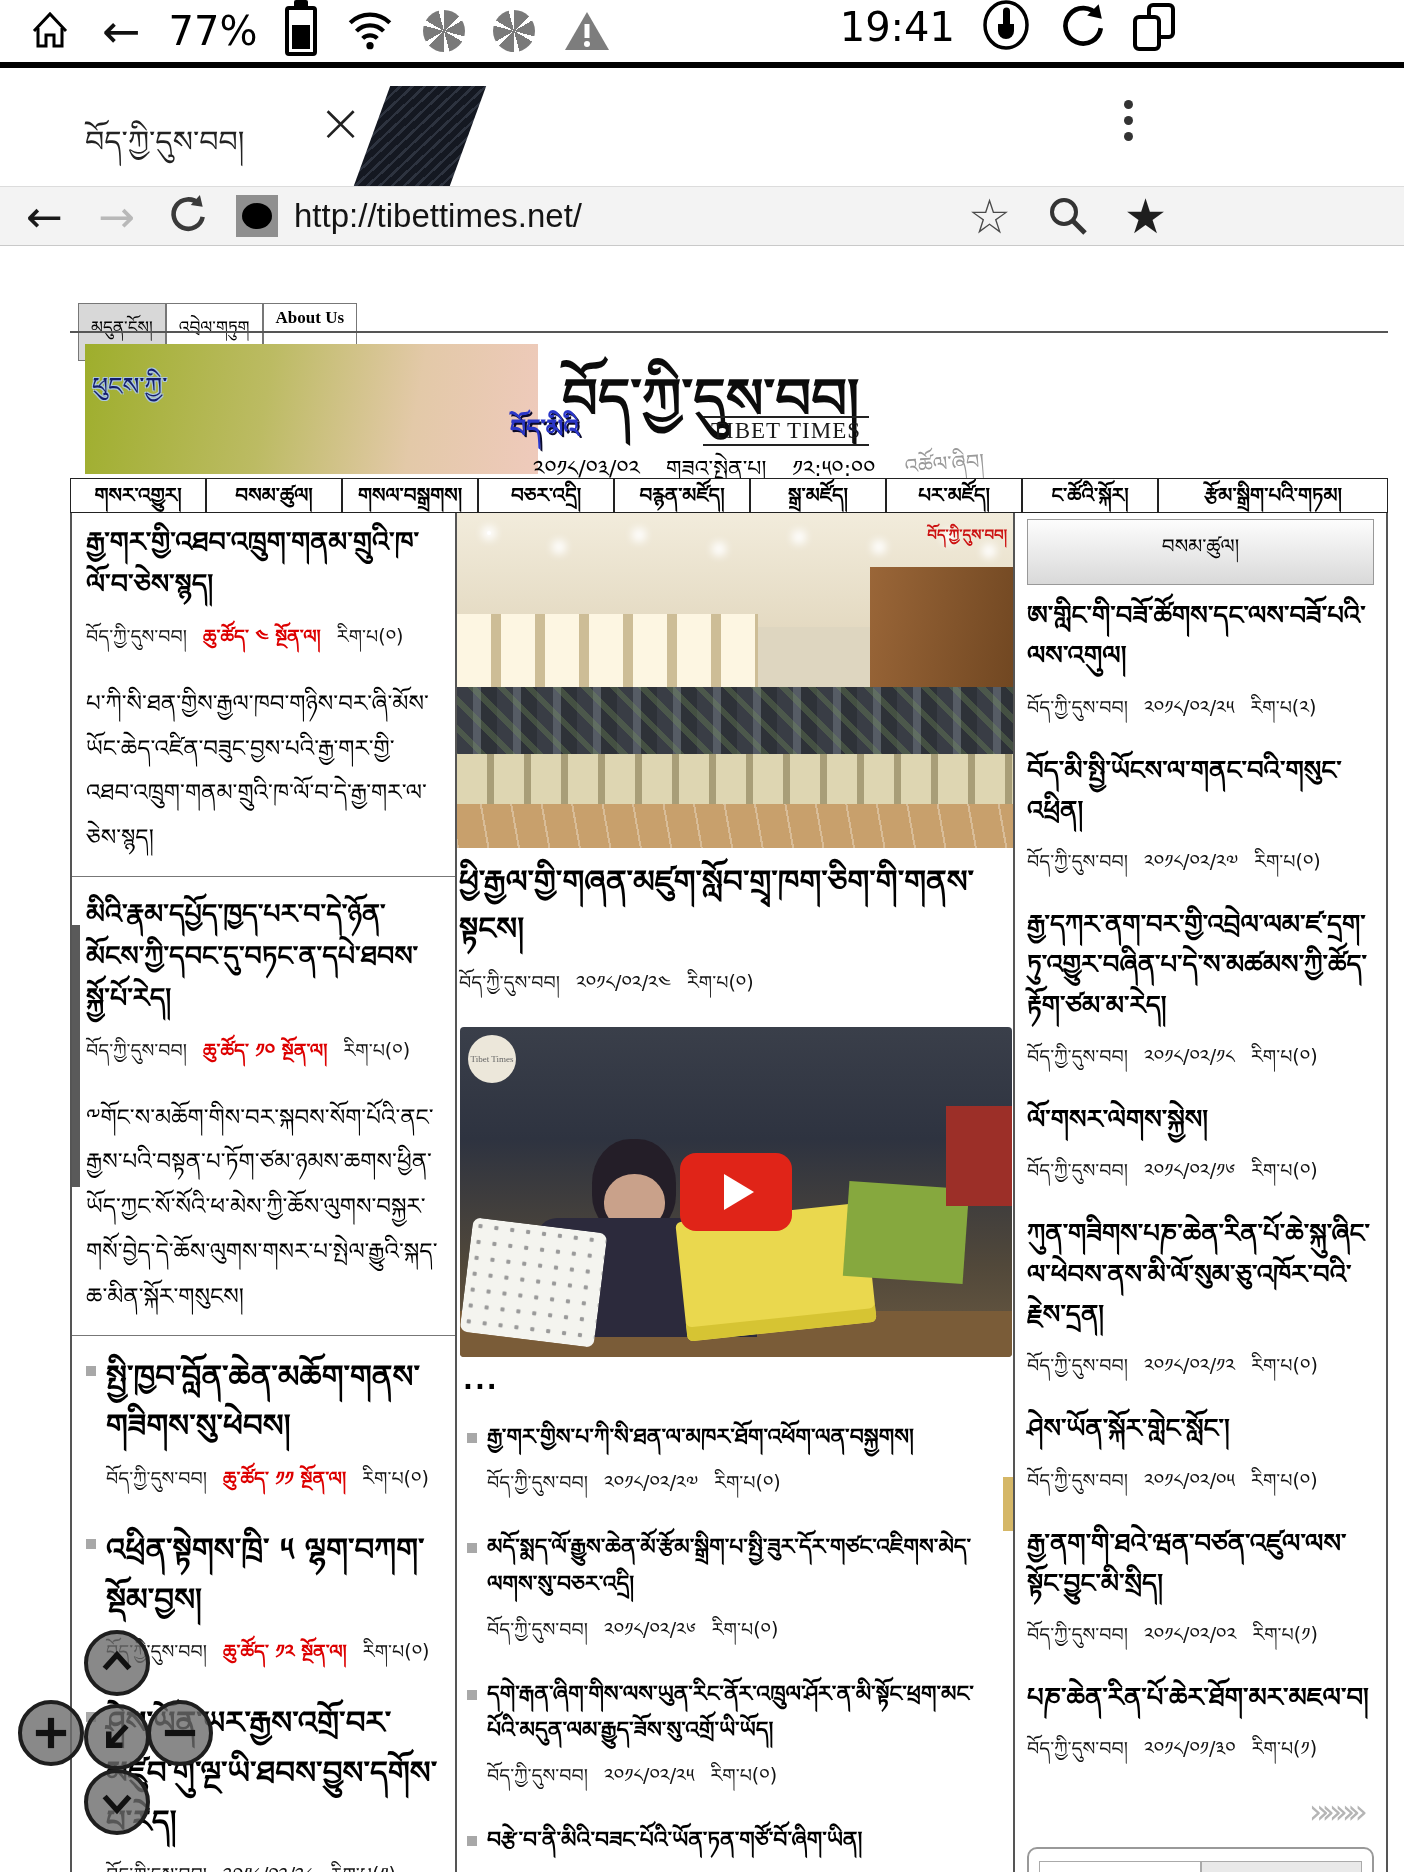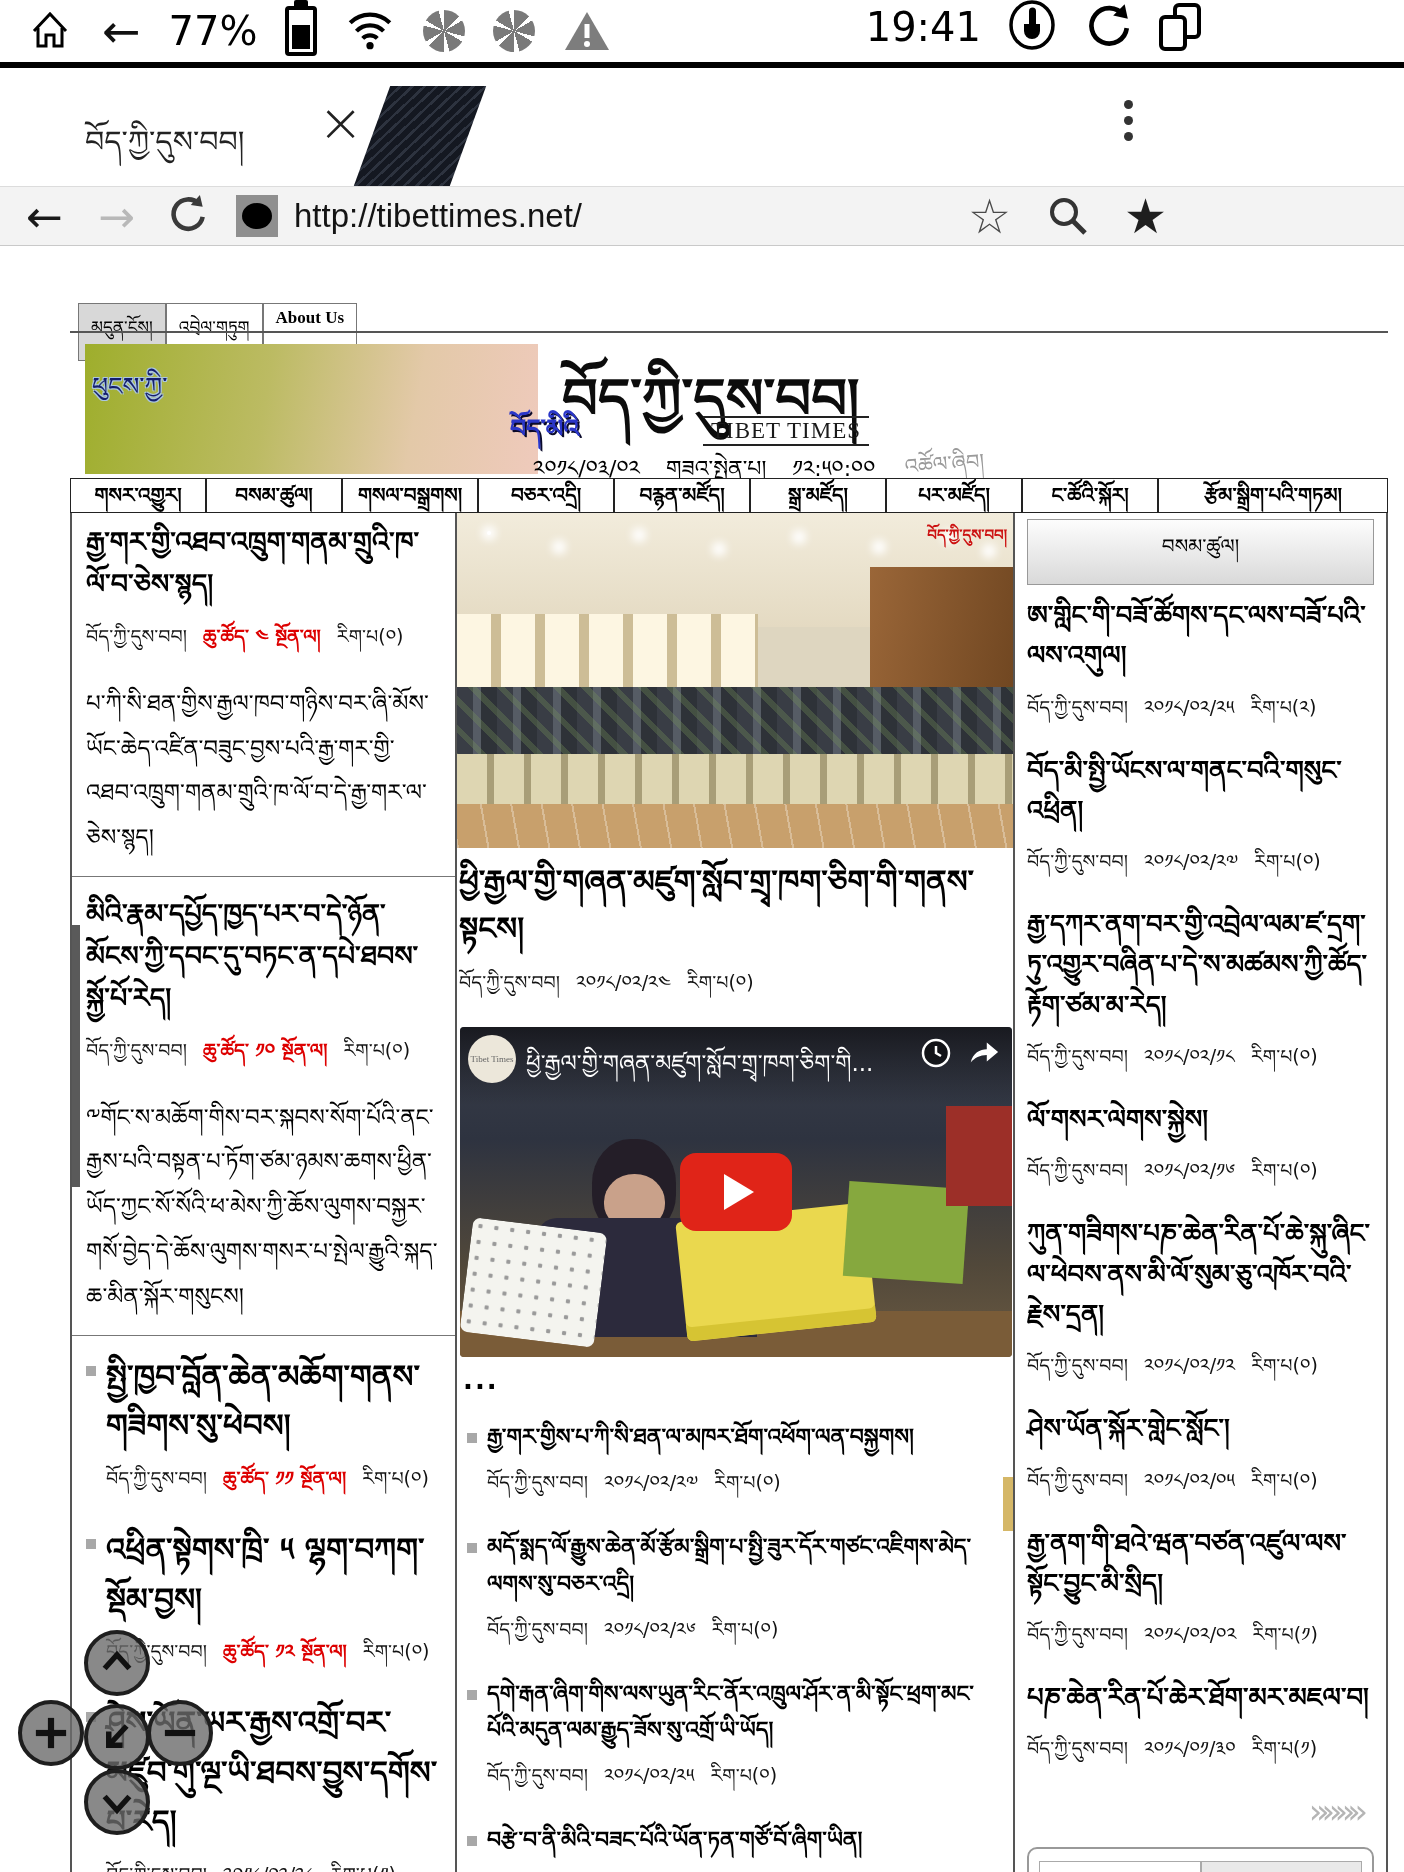--- a/index.html
+++ b/index.html
@@ -4,21 +4,21 @@
 <style>
   * { margin:0; padding:0; box-sizing:border-box; }
   html,body { background:#e9e9e9; }
   body { font-family:"DejaVu Sans",sans-serif; }
   .screen { position:relative; width:1404px; height:1872px; background:#fff; overflow:hidden; margin:0 auto; }
 
   
   .statusbar { position:absolute; top:0; left:0; width:100%; height:68px; background:#fff;
                border-bottom:6px solid #000; }
   .sb-left { position:absolute; left:26px; top:0; height:62px; display:flex; align-items:center; gap:28px; }
-  .sb-right { position:absolute; right:203px; top:0; height:54px; display:flex; align-items:center; gap:26px; }
+  .sb-right { position:absolute; right:229px; top:0; height:54px; display:flex; align-items:center; gap:26px; }
   .sb-text { font-size:40px; color:#000; }
   .sb-arrow { font-size:46px; color:#111; line-height:1; }
   .bat { position:relative; width:32px; height:50px; border:4px solid #000; border-radius:4px; }
   .bat::before { content:""; position:absolute; top:-10px; left:50%; transform:translateX(-50%);
                  width:14px; height:7px; background:#000; border-radius:2px 2px 0 0; }
   .bat::after { content:""; position:absolute; left:3px; right:3px; bottom:3px; height:58%; background:#000; }
   .shutter { width:42px; height:42px; border-radius:50%;
              background:repeating-conic-gradient(#7a7a7a 0 45deg, #ffffff 45deg 60deg); }
   .warn { position:relative; width:48px; height:44px; }
   .warn svg { display:block; }
@@ -395,34 +395,20 @@
         <span>རིག་པ(༠)</span>
       </div>
       <div class="video">
         <div class="v-desk"></div>
         <div class="v-head"></div>
         <div class="v-body"></div>
         <div class="v-book-w"></div>
           <div class="v-book-y"></div>
           <div class="v-book-g"></div>
           <div class="v-book-r"></div>
-        <div class="v-top">
-          <span class="v-title">ཕྱི་རྒྱལ་གྱི་གཞན་མཛུག་སློབ་གྲྭ་ཁག་ཅིག་གི...</span>
-          <span>
-            <svg width="32" height="32" viewBox="0 0 32 32" fill="rgba(0,0,0,.45)">
-              <circle cx="16" cy="16" r="13" stroke="#fff" stroke-width="2.5" fill="rgba(0,0,0,.45)"></circle>
-              <path d="M16 9 V16 L21 19" stroke="#fff" stroke-width="2.5" fill="none"></path>
-            </svg>
-          </span>
-          <span>
-            <svg width="34" height="32" viewBox="0 0 36 32" fill="#fff">
-              <path d="M5 26 C7 16 15 12 22 12 V5 L34 15 L22 25 V18 C15 18 9 21 5 26 Z"></path>
-            </svg>
-          </span>
-        </div>
         <div class="v-wm">Tibet Times</div>
         <div class="v-play"></div>
       </div>
       <div class="more-dots">...</div>
       <div class="mid-list">
         <div class="li">
           <span class="bullet"></span>
           <div>
               <div class="li-title">རྒྱ་གར་གྱིས་པ་ཀི་སི་ཐན་ལ་མཁར་ཐོག་འཕོག་ལན་བསྐྱགས།</div>
             <div class="meta">

